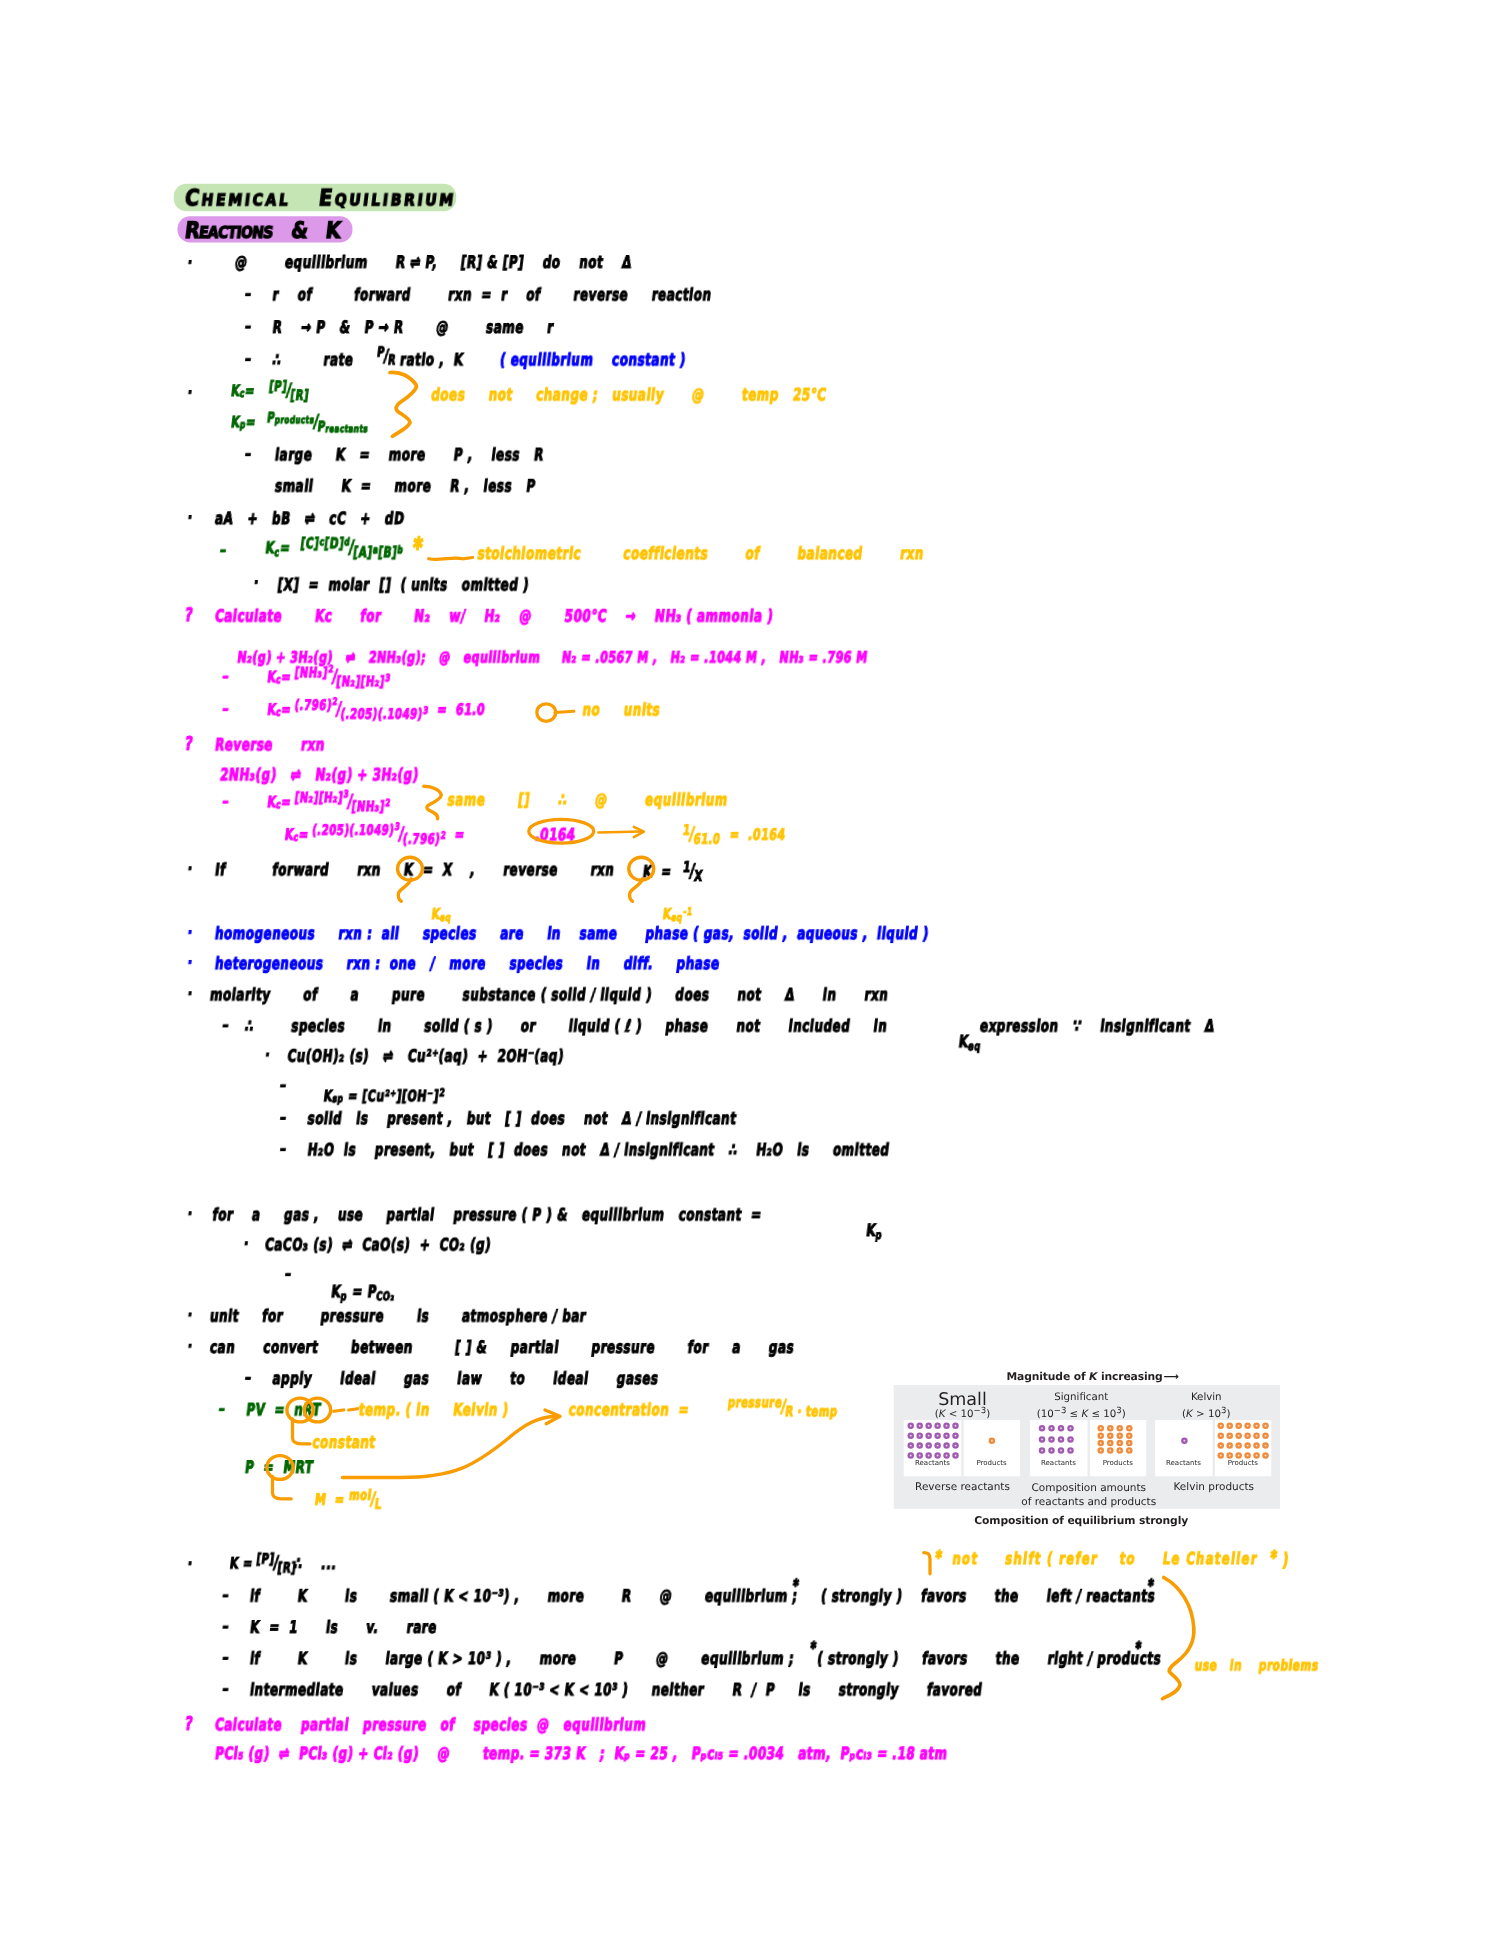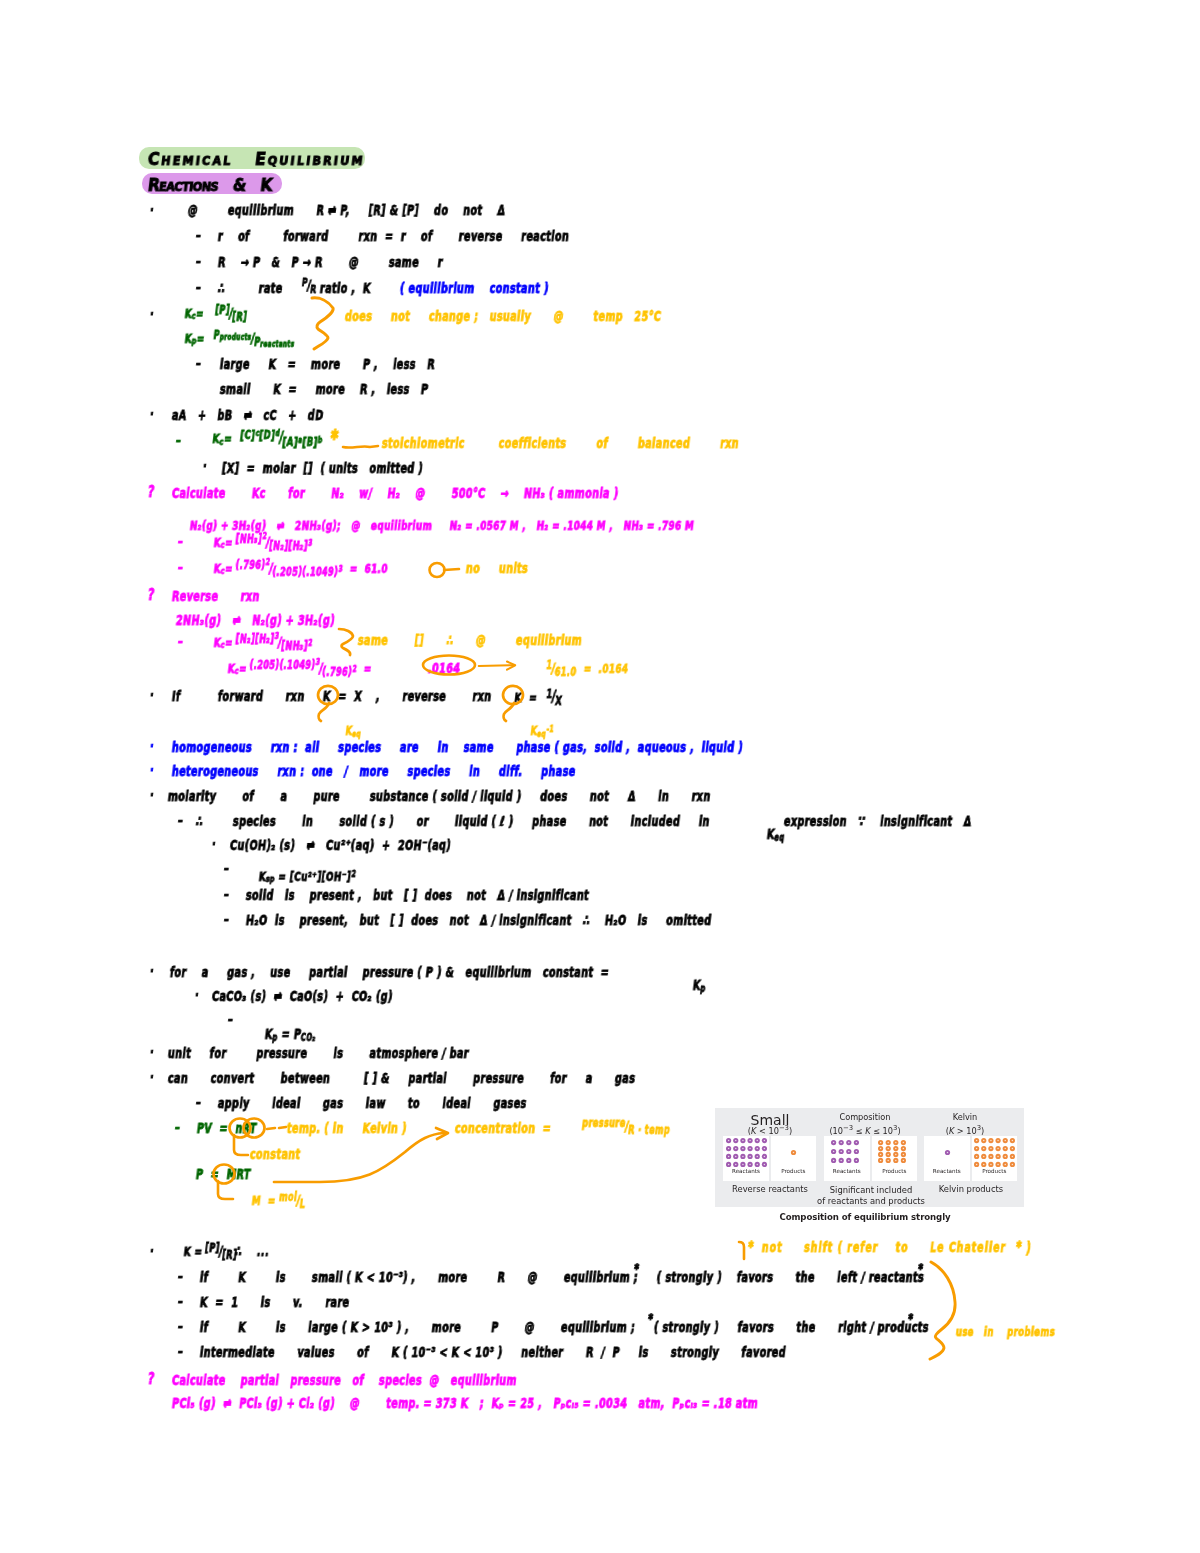--- a/index.html
+++ b/index.html
@@ -255,20 +255,23 @@
     <ellipse cx="12" cy="11" rx="10.5" ry="9.5" fill="none" stroke="#f89c00" stroke-width="2.7"></ellipse>
   </svg>
   <svg class="ann" style="left:212px;top:1180px;width:24px;height:22px;" viewBox="0 0 24 22">
     <path d="M6 1 L6 14 C6 18 9 19 13 19 L21 19" fill="none" stroke="#f89c00" stroke-width="2.6" stroke-linecap="round" stroke-linejoin="round"></path>
   </svg>
   <div class="hw o" style="left:238px;top:1180px;font-size:12.5px;">
     <span>M  =</span><span class="fr" style="margin-left:4px;"><span class="n">mol</span><span class="s">/</span><span class="d">L</span></span>
   </div>
 
   <div class="fig" style="left:700px;top:1085px;width:330px;height:150px;">
+    <div class="figtxt" style="left:0;top:4px;width:330px;font-size:8.6px;font-weight:700;letter-spacing:-0.1px;">
+      <span>Magnitude of <i>K</i> increasing</span><span style="letter-spacing:-1px;"> ⟶</span>
+    </div>
     <div class="figband" style="left:14.7px;top:23px;width:309px;height:99px;background:#ebecee;"></div>
 
     <div class="figtxt" style="left:20px;top:28px;width:100px;font-size:14px;">Small</div>
     <div class="figtxt" style="left:20px;top:40px;width:100px;font-size:8.2px;">(<i style="font-style:italic">K</i> &lt; 10<sup>−3</sup>)</div>
     <div class="figbox" style="left:23.2px;top:51px;width:45.5px;height:45px;"></div>
     <div class="figbox" style="left:70.5px;top:51px;width:45.5px;height:45px;"></div>
     <div class="dotgrid" style="left:25.5px;top:53px;width:41px;height:29px;">
         <svg width="41" height="29" viewBox="0 0 41 29" style="display:block;overflow:visible">
           <circle cx="2.60" cy="2.60" r="2.6" fill="#a05bb0"></circle>
           <circle cx="2.60" cy="2.60" r="0.75" fill="#ffffff" opacity="0.75"></circle>
@@ -323,21 +326,21 @@
     <div class="dotgrid" style="left:73px;top:53px;width:41px;height:29px;">
         <svg width="41" height="29" viewBox="0 0 41 29" style="display:block;overflow:visible">
           <circle cx="20.50" cy="14.50" r="2.6" fill="#ef8b3c"></circle>
           <circle cx="20.50" cy="14.50" r="0.75" fill="#ffffff" opacity="0.75"></circle>
         </svg>
       </div>
     <div class="figtxt" style="left:23.2px;top:83px;width:45.5px;font-size:5.6px;">Reactants</div>
     <div class="figtxt" style="left:70.5px;top:83px;width:45.5px;font-size:5.6px;">Products</div>
     <div class="figtxt" style="left:14px;top:100px;width:112px;font-size:8.4px;">Reverse reactants</div>
 
-    <div class="figtxt" style="left:115px;top:28px;width:100px;font-size:8.2px;">Composition</div>
+    <div class="figtxt" style="left:115px;top:28px;width:100px;font-size:8.2px;">Significant</div>
     <div class="figtxt" style="left:115px;top:40px;width:100px;font-size:8.2px;">(10<sup>−3</sup> ≤ <i style="font-style:italic">K</i> ≤ 10<sup>3</sup>)</div>
     <div class="figbox" style="left:124px;top:51px;width:45.5px;height:45px;"></div>
     <div class="figbox" style="left:171.5px;top:51px;width:45.5px;height:45px;"></div>
     <div class="dotgrid" style="left:131px;top:55px;width:28px;height:23px;">
         <svg width="28" height="23" viewBox="0 0 28 23" style="display:block;overflow:visible">
           <circle cx="2.60" cy="2.60" r="2.6" fill="#a05bb0"></circle>
           <circle cx="2.60" cy="2.60" r="0.75" fill="#ffffff" opacity="0.75"></circle>
           <circle cx="10.20" cy="2.60" r="2.6" fill="#a05bb0"></circle>
           <circle cx="10.20" cy="2.60" r="0.75" fill="#ffffff" opacity="0.75"></circle>
           <circle cx="17.80" cy="2.60" r="2.6" fill="#a05bb0"></circle>
@@ -393,21 +396,21 @@
           <circle cx="10.20" cy="20.40" r="2.6" fill="#ef8b3c"></circle>
           <circle cx="10.20" cy="20.40" r="0.75" fill="#ffffff" opacity="0.75"></circle>
           <circle cx="17.80" cy="20.40" r="2.6" fill="#ef8b3c"></circle>
           <circle cx="17.80" cy="20.40" r="0.75" fill="#ffffff" opacity="0.75"></circle>
           <circle cx="25.40" cy="20.40" r="2.6" fill="#ef8b3c"></circle>
           <circle cx="25.40" cy="20.40" r="0.75" fill="#ffffff" opacity="0.75"></circle>
         </svg>
       </div>
     <div class="figtxt" style="left:124px;top:83px;width:45.5px;font-size:5.6px;">Reactants</div>
     <div class="figtxt" style="left:171.5px;top:83px;width:45.5px;font-size:5.6px;">Products</div>
-    <div class="figtxt" style="left:110px;top:100px;width:122px;font-size:8.4px;line-height:1.32;white-space:pre;">Significant included
+    <div class="figtxt" style="left:110px;top:100px;width:122px;font-size:8.4px;line-height:1.32;white-space:pre;">Composition amounts
 of reactants and products</div>
 
     <div class="figtxt" style="left:215px;top:28px;width:100px;font-size:8.2px;">Kelvin</div>
     <div class="figtxt" style="left:215px;top:40px;width:100px;font-size:8.2px;">(<i style="font-style:italic">K</i> &gt; 10<sup>3</sup>)</div>
     <div class="figbox" style="left:224px;top:51px;width:45.5px;height:45px;"></div>
     <div class="figbox" style="left:271.5px;top:51px;width:45.5px;height:45px;"></div>
     <div class="dotgrid" style="left:226.5px;top:53px;width:41px;height:29px;">
         <svg width="41" height="29" viewBox="0 0 41 29" style="display:block;overflow:visible">
           <circle cx="20.50" cy="14.50" r="2.6" fill="#a05bb0"></circle>
           <circle cx="20.50" cy="14.50" r="0.75" fill="#ffffff" opacity="0.75"></circle>

